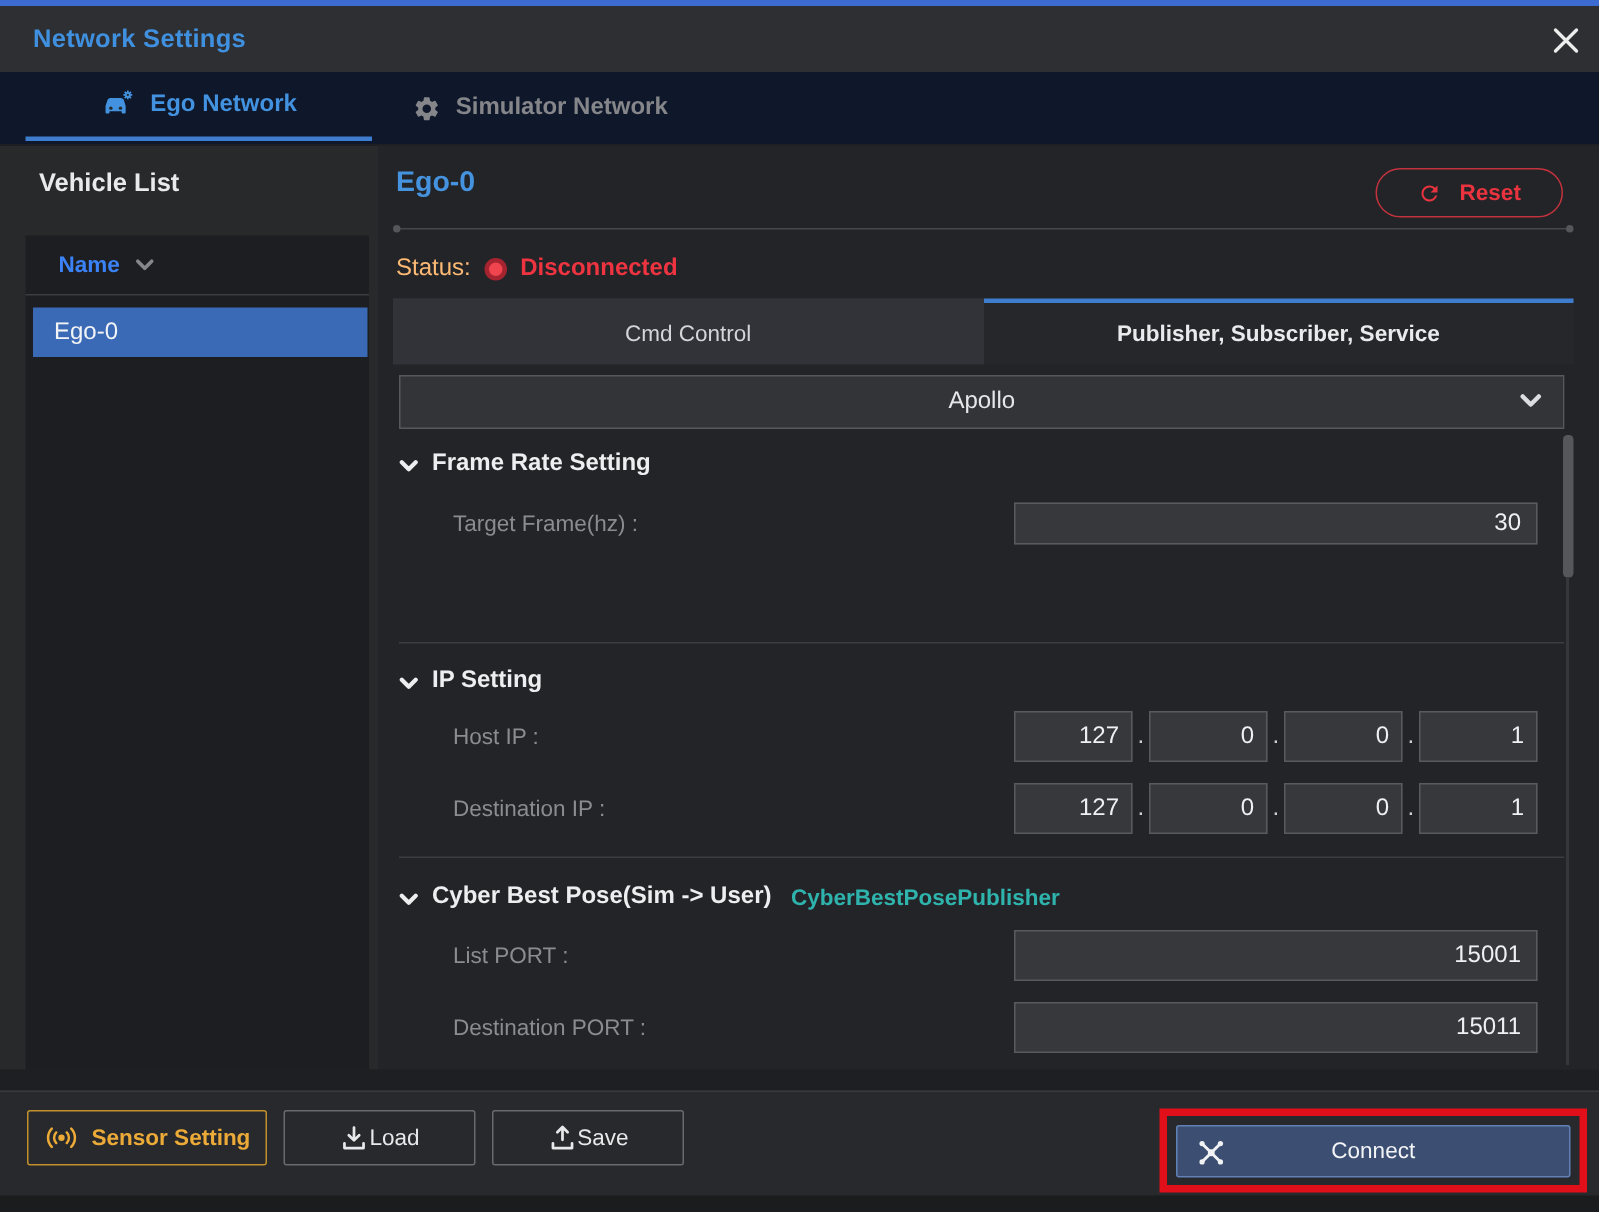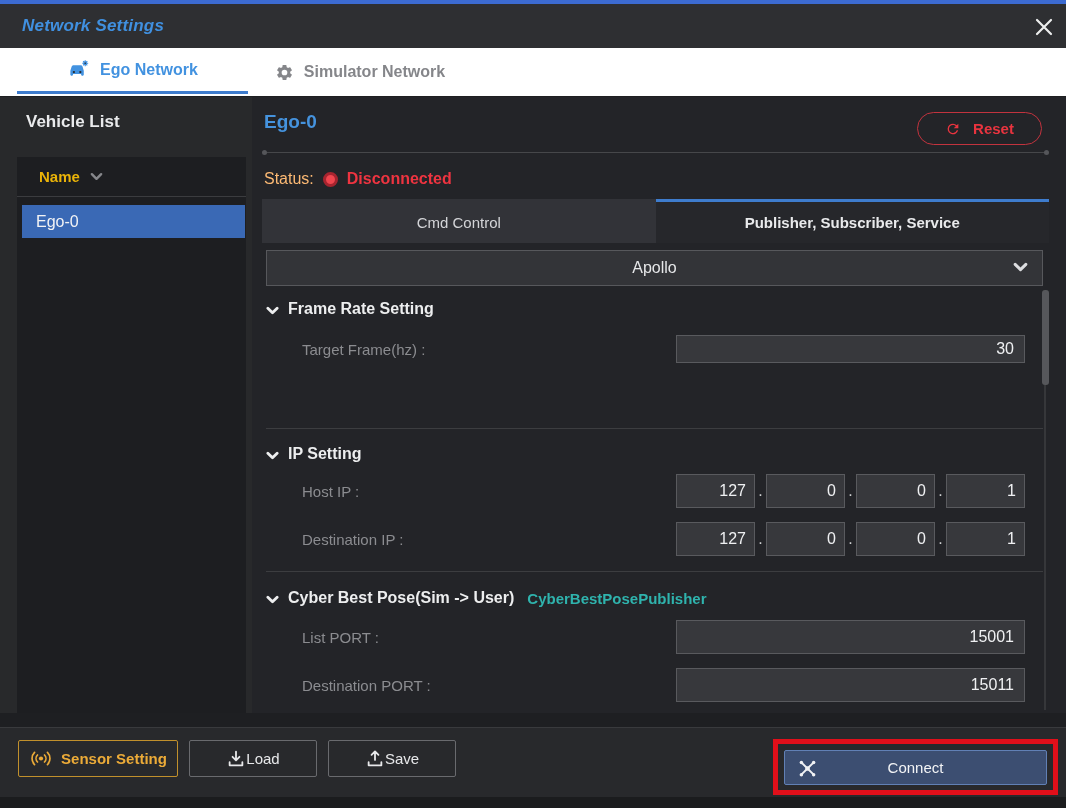--- a/index.html
+++ b/index.html
@@ -6,41 +6,41 @@
   html,body { background:#141416; }
   .screen {
     position:relative; width:1066px; height:808px; overflow:hidden;
     background:#28292b; font-family:"Liberation Sans", sans-serif;
     -webkit-font-smoothing:antialiased;
   }
   
   .top-strip { position:absolute; top:0; left:0; right:0; height:4px; background:#3c6bd2; }
   .titlebar { position:absolute; top:4px; left:0; right:0; height:44px; background:#2e2f32;
     display:flex; align-items:center; padding:0 22px; }
-  .window-title { color:#4090e0; font-size:17px; font-weight:bold; letter-spacing:.2px;font-style:italic; }
+  .window-title { color:#4090e0; font-size:17px; font-weight:bold; letter-spacing:.2px; }
   .close-btn { position:absolute; right:10px; top:11px; width:24px; height:24px;
     display:flex; align-items:center; justify-content:center; cursor:pointer; }
 
   
-  .tabstrip { position:absolute; top:48px; left:0; right:0; height:49px; background:#ffffff;
+  .tabstrip { position:absolute; top:48px; left:0; right:0; height:49px; background:#0f172a;
     border-bottom:1px solid #1e1f21; }
   .wintab { position:absolute; top:0; display:flex; align-items:center; justify-content:center;
     gap:10px; font-size:16px; font-weight:bold; cursor:pointer; }
   .wintab.active { left:17px; width:231px; height:46px; border-bottom:3px solid #3e7ccd; color:#4292e0; }
   .wintab.inactive { left:255px; width:210px; height:48px; color:#85868a; }
 
   
   .body { position:absolute; top:97px; left:0; width:1066px; height:616px; }
 
   
   .sidebar { position:absolute; left:0; top:0; width:252px; height:100%; }
   .sidebar-title { position:absolute; left:26px; top:15px; color:#e9eaec; font-size:17px; font-weight:bold; }
   .list-panel { position:absolute; left:17px; top:60px; width:229px; bottom:0; background:#1d1e21; }
   .list-header { height:40px; border-bottom:1px solid #3b3c3f; display:flex; align-items:center;
-    gap:10px; padding-left:22px; color:#eab308; font-size:15px; font-weight:bold; cursor:pointer; }
+    gap:10px; padding-left:22px; color:#3b82f6; font-size:15px; font-weight:bold; cursor:pointer; }
   .vehicle-row { margin:8px 0 0 5px; width:223px; height:33px; background:#3a69b5; color:#f2f3f5;
     font-size:16px; display:flex; align-items:center; padding-left:14px; cursor:pointer; }
 
   
   .content { position:absolute; left:252px; top:0; right:0; bottom:0; background:#232428; }
   .vehicle-title { position:absolute; left:12px; top:14px; color:#4593de; font-size:19px; font-weight:bold; }
   .reset-btn { position:absolute; right:24px; top:15px; width:125px; height:33px; border-radius:17px;
     border:1.5px solid #c2333e; background:transparent; color:#e9343f; font-size:15px; font-weight:bold;
     display:flex; align-items:center; justify-content:center; gap:12px; cursor:pointer; }
   .divider-dots { position:absolute; top:55px; left:12px; right:19px; height:1px; background:#46474a; }

